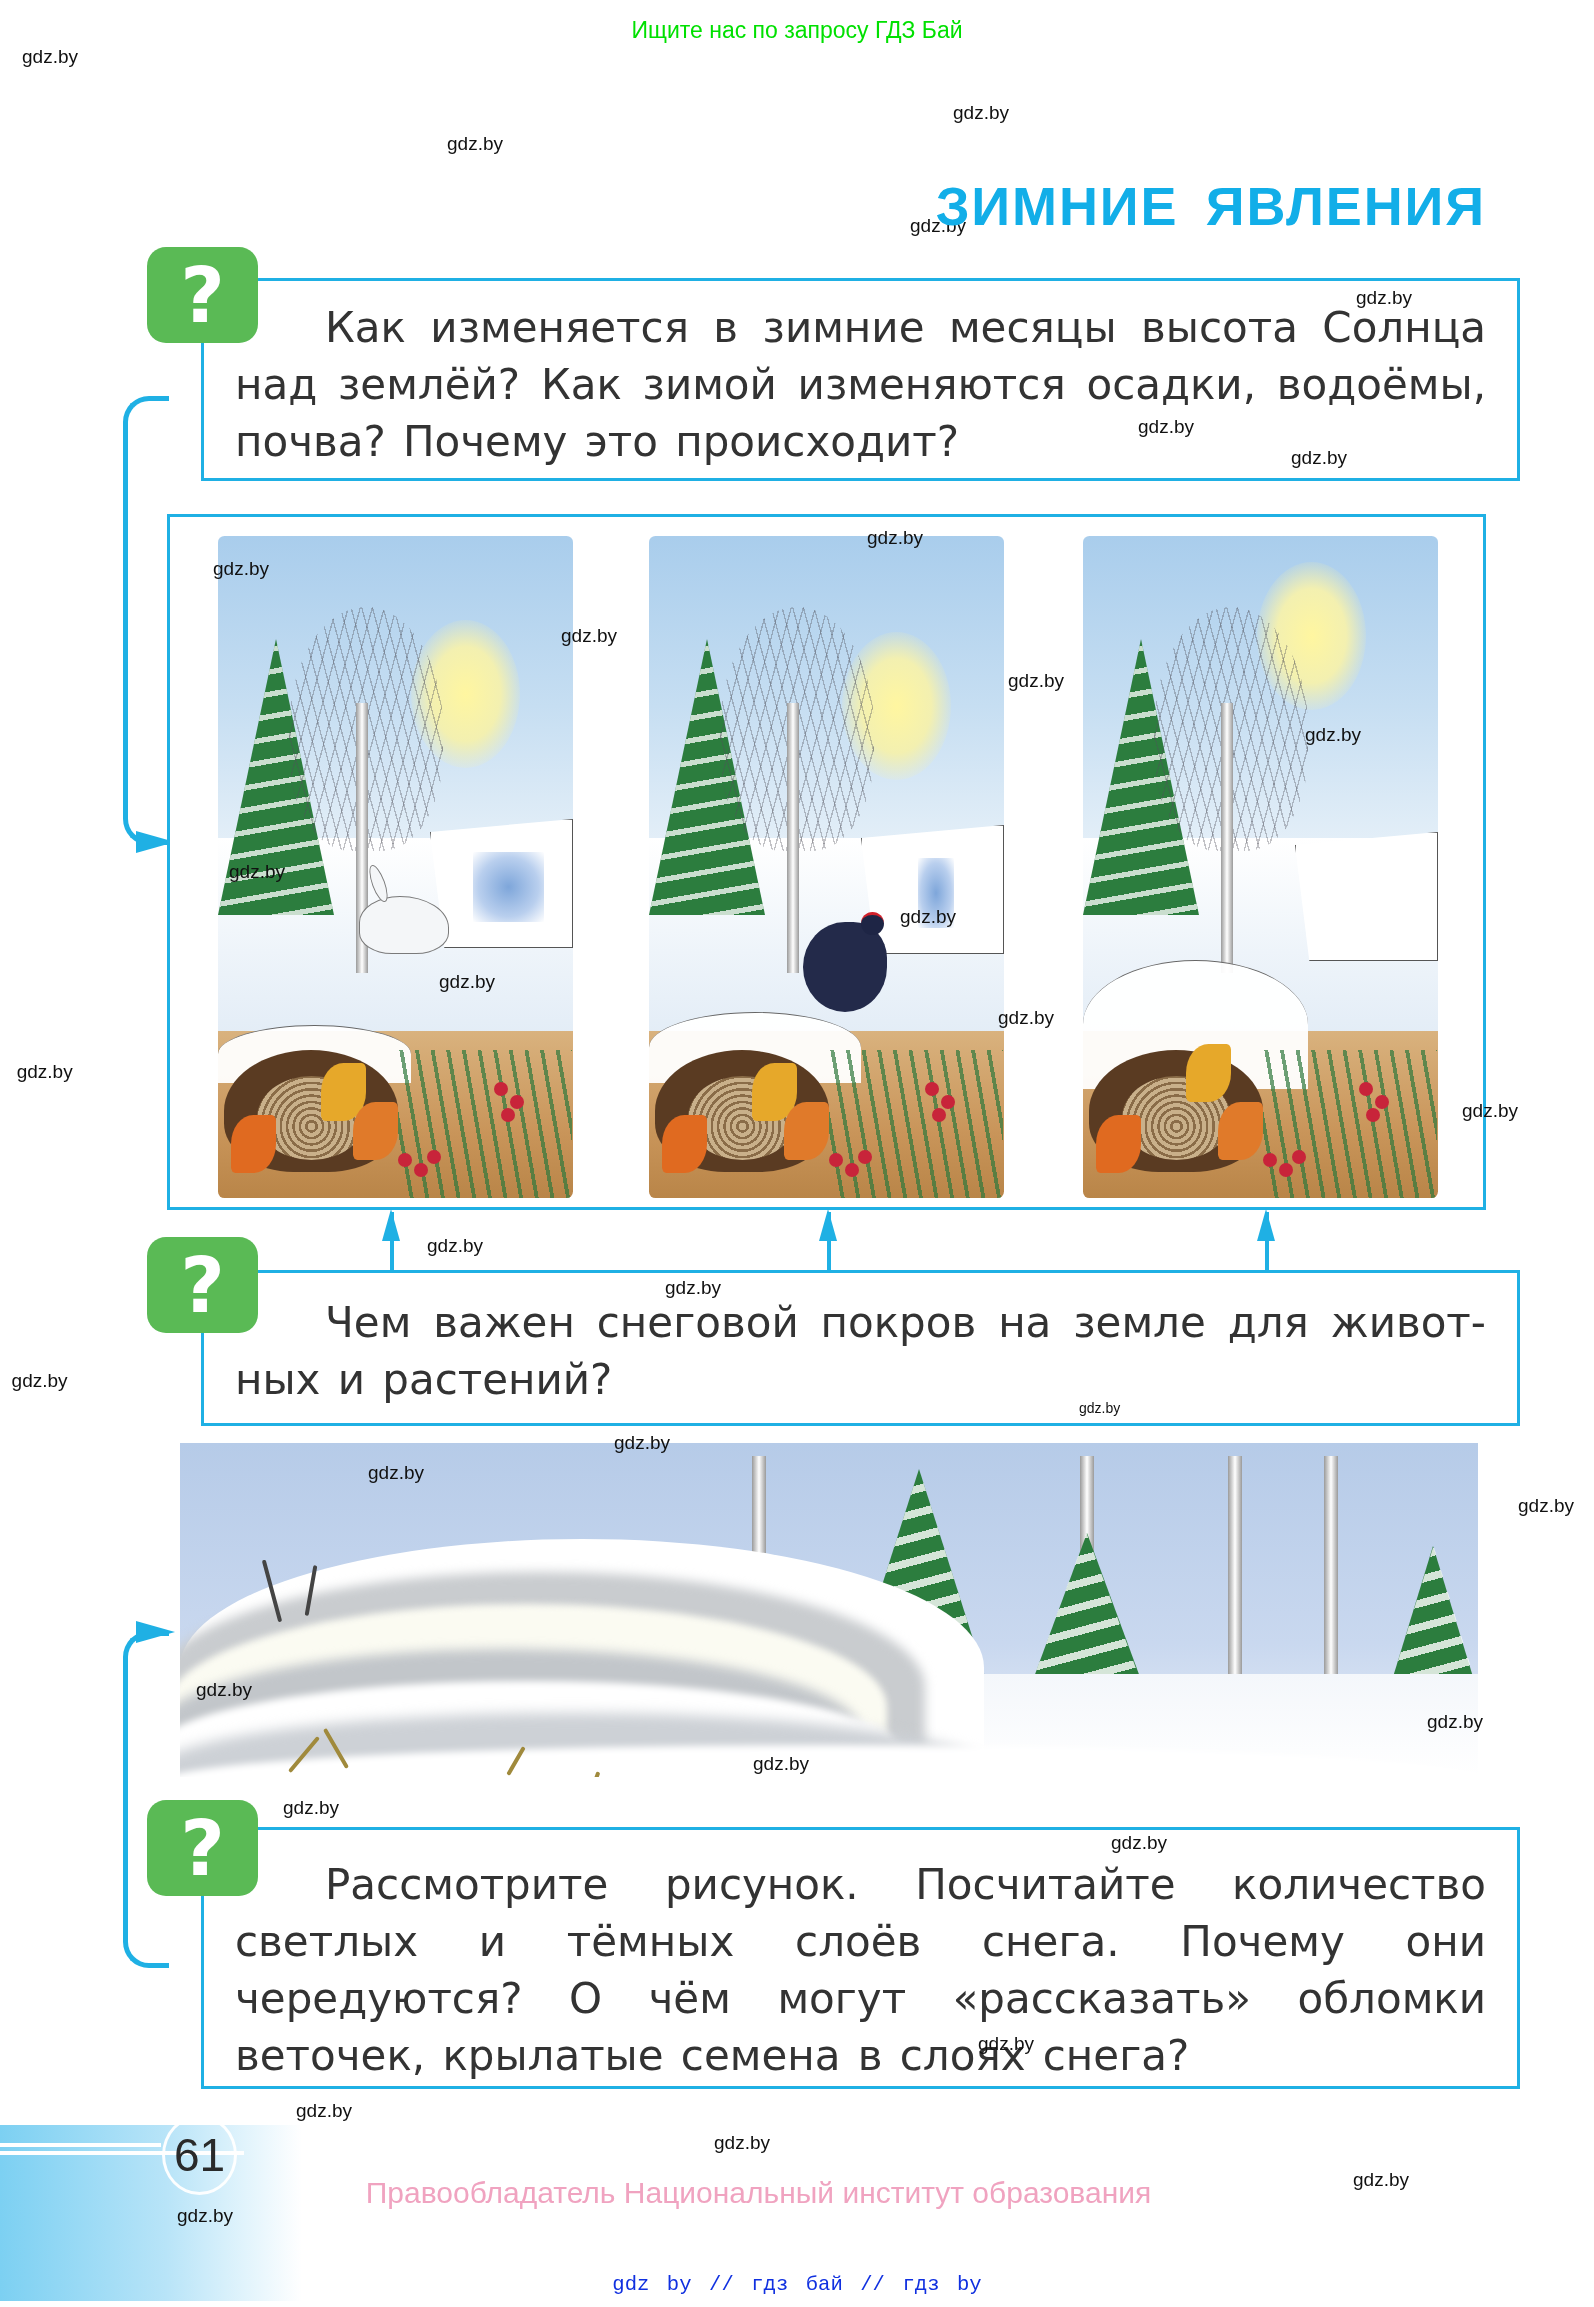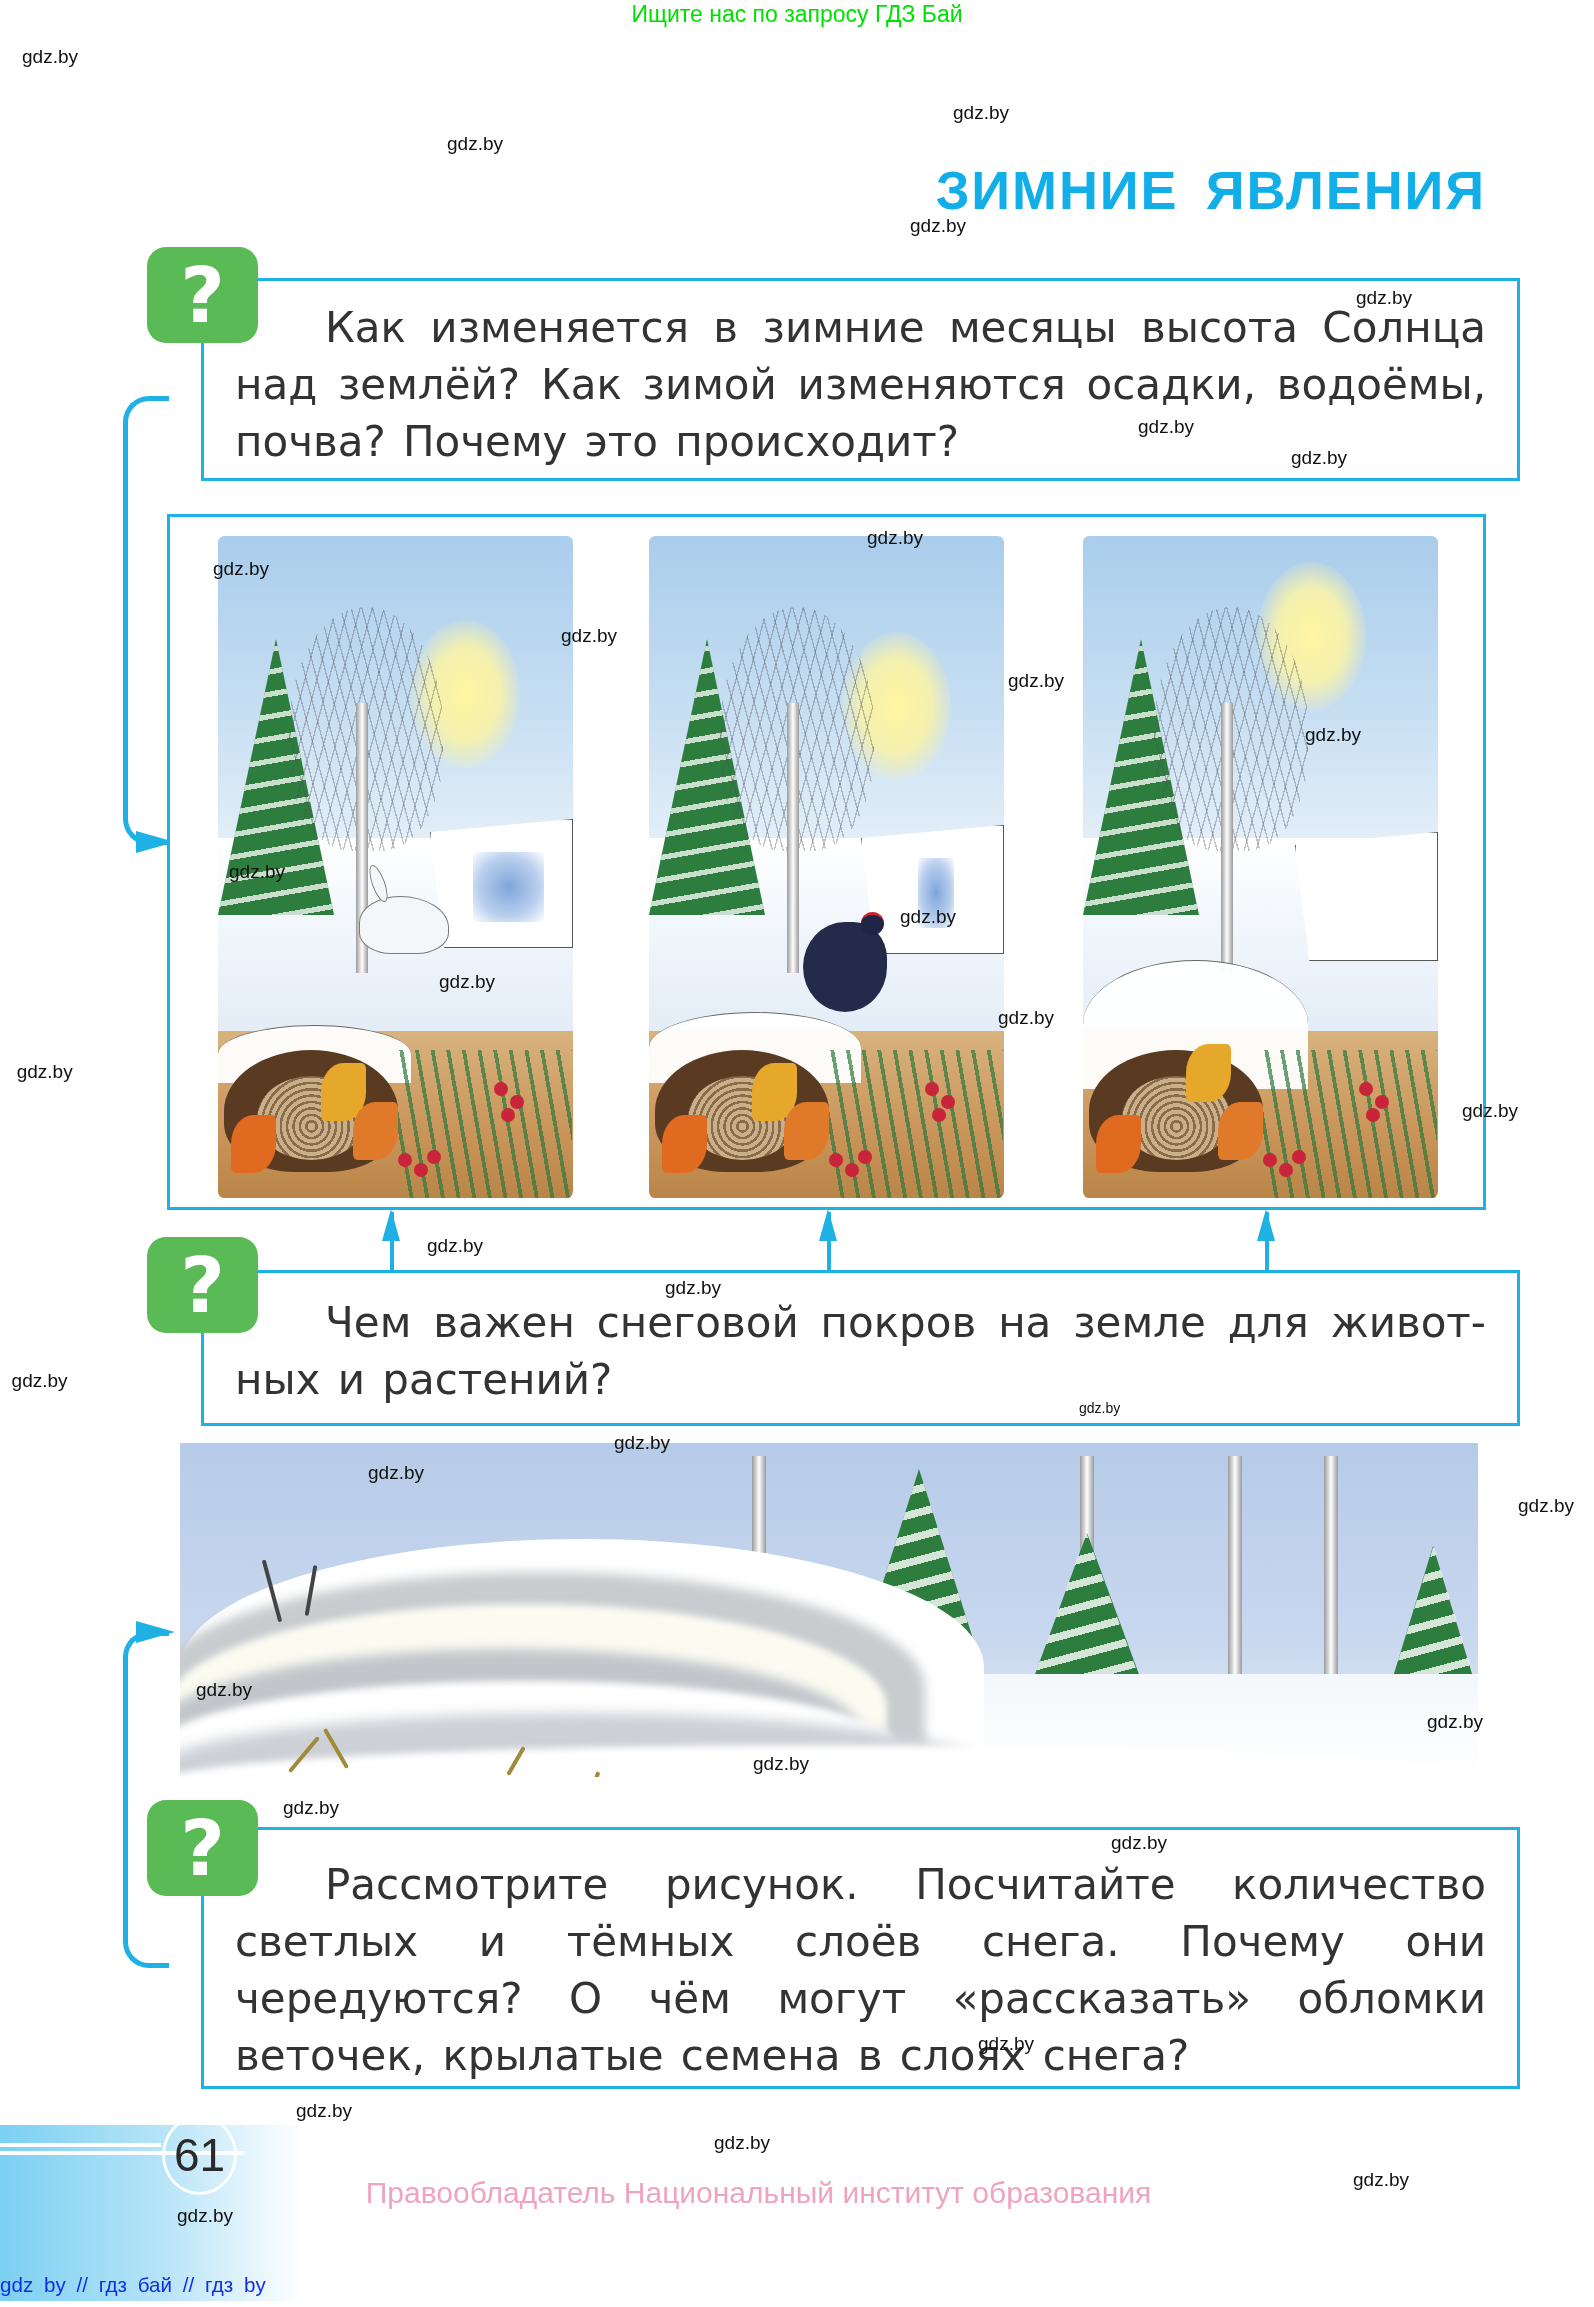--- a/index.html
+++ b/index.html
@@ -1,18 +1,18 @@
 <!DOCTYPE html>
 <html style="font-size:10.3px"><head>
 <meta charset="utf-8">
 <style>
   * { box-sizing: border-box; margin: 0; padding: 0; }
   html, body { width: 1594px; height: 2307px; background: #ffffff; overflow: hidden; }
   body { position: relative; font-family: "DejaVu Sans", sans-serif; color: #333333; }
-  .abs { position: absolute; }
+  .abs { position: absolute; margin-top: 16px; }
 
   .top-banner { left: 0; width: 1594px; top: 1.3px; text-align: center; font-family: "Liberation Sans", sans-serif; font-size: 23px; color: #00e000; }
   .wm { position: absolute; font-family: Liberation Sans, sans-serif; font-size: 19px; color: #111111; white-space: nowrap; }
   .wm.small { font-size: 14px; }
 
   .page-title { right: 108px; top: 159px; font-family: "Liberation Sans", sans-serif; font-weight: bold; font-size: 54px; letter-spacing: 1.9px; color: #12aee8; word-spacing: 10.3px; }
 
   .qbox { position: absolute; left: 167px; width: 1319px; border: 3.2px solid #1fb0e4; background: #ffffff; margin-left: 34px; }
   .qtext { position: absolute; left: 31px; right: 31px; font-family: "DejaVu Sans", sans-serif; font-size: 42px; line-height: 57px; color: #333333; text-align: justify; text-align-last: left; word-spacing: 3.9px; }
   .qtext .indent { display: inline-block; width: 90px; }
@@ -57,21 +57,21 @@
   .snow-illus .spruce-snow { position: absolute; width: 180px; height: 283px; background: repeating-linear-gradient(165deg, rgba(255,255,255,0) 0 15.4px, rgba(255,255,255,0.8) 15.4px 23px); clip-path: polygon(50% 0, 100% 100%, 0 100%); }
   .snow-illus .birch { position: absolute; width: 14px; background: linear-gradient(90deg, #9a9a9a, #ffffff 50%, #9a9a9a); }
   .snow-illus .twig { position: absolute; width: 3.9px; height: 45px; background: #a08a3c; border-radius: 1.9px; }
 
   .page-band { position: absolute; left: 0; top: 2125px; width: 302px; height: 176px; background: linear-gradient(90deg, #7cd0f2 0%, #b8e4f8 55%, rgba(255,255,255,0) 100%); }
   .page-band .stripe { position: absolute; left: 0; width: 244px; height: 3.9px; background: #ffffff; }
   .page-num-ring { position: absolute; left: 162px; top: 2115px; width: 75px; height: 80px; border-radius: 50%; border: 3.2px solid rgba(255,255,255,0.95); display: flex; align-items: center; justify-content: center; }
   .page-num { font-family: "Liberation Sans", sans-serif; font-size: 46px; color: #2a2a2a; line-height: 1; }
 
   .copyright { position: absolute; left: 0; width: 1594px; top: 2176px; text-align: center; padding-right: 77px; font-family: "Liberation Sans", sans-serif; font-size: 30px; color: #f0a3c0; }
-  .footer-links { position: absolute; left: 0; width: 1594px; top: 2273px; font-family: Liberation Sans, sans-serif; font-size: 20.6px; color: #1030e0; word-spacing: 5.1px; }
+  .footer-links { position: absolute; left: 0; width: 1594px; top: 2273px; text-align: center; font-family: Liberation Mono, monospace; font-size: 20.6px; color: #1030e0; word-spacing: 5.1px; }
 </style>
 </head>
 <body>
 
 <div class="abs top-banner">Ищите нас по запросу ГДЗ Бай</div>
 
 <div class="wm" style="left:22px;top:46px;">gdz.by</div>
 <div class="wm" style="left:447px;top:133px;">gdz.by</div>
 <div class="wm" style="left:953px;top:102px;">gdz.by</div>
 <div class="wm" style="left:910px;top:215px;">gdz.by</div>

